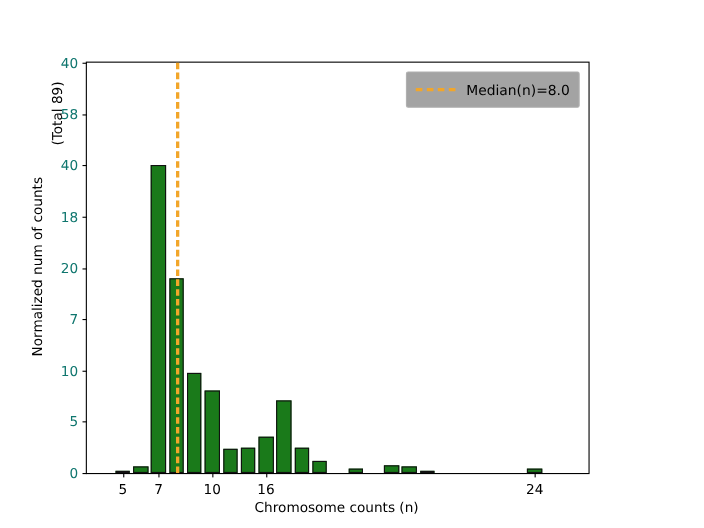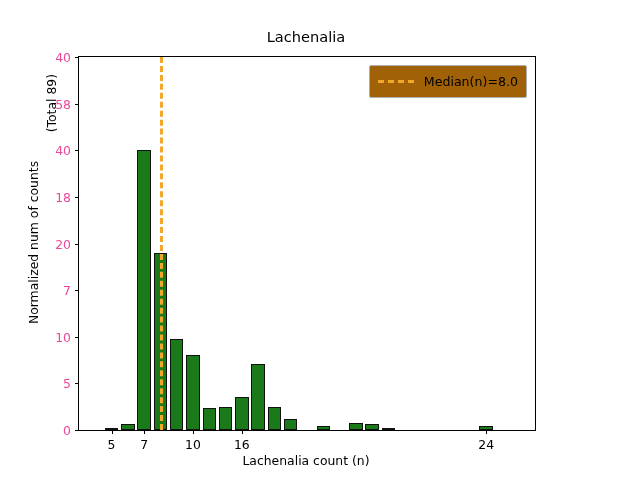--- a/index.html
+++ b/index.html
@@ -70,21 +70,21 @@
     height: 0;
     border-top: 1.1px solid #000000;
     left: -4px;
   }
   .ytick-label {
     position: absolute;
     right: 100%;
     margin-right: 8px;
     transform: translateY(-50%);
     font-size: 12.4px;
-    color: #ec4899;
+    color: #0f766e;
     white-space: nowrap;
   }
   #ylabel {
     position: absolute;
     left: 26px;
     top: 56px;
     width: 373px;
     height: 16px;
     line-height: 16px;
     transform: rotate(-90deg);
@@ -137,21 +137,21 @@
     text-align: center;
     font-size: 12.4px;
     color: #000000;
     white-space: nowrap;
   }
   
   #legend {
     position: absolute;
     right: 8px;
     top: 8px;
-    background: #a16207;
+    background: #a3a3a3;
     border: 1px solid #b0b0b0;
     border-radius: 2px;
     padding: 6px 8px 6px 8px;
     display: flex;
     flex-direction: column;
     gap: 2px;
     box-sizing: border-box;
   }
   .legend-row {
     display: flex;
@@ -175,21 +175,20 @@
   }
   .legend-row.second .legend-text {
     margin-left: 0;
   }
 </style>
 </head>
 <body>
 
 <div id="figure">
 
-  <div id="chart-title">Lachenalia</div>
 
   <div id="ylabel">Normalized num of counts</div>
   <div id="ysublabel">(Total 89)</div>
 
   <div id="plot-area">
     <div id="bars-layer">
         <div class="bar" style="left: 25.8943px; width: 13.3543px; height: 1.865px; background: rgb(26, 122, 26); border-color: rgb(17, 17, 17);"></div>
         <div class="bar" style="left: 42.18px; width: 13.3543px; height: 5.595px; background: rgb(26, 122, 26); border-color: rgb(17, 17, 17);"></div>
         <div class="bar" style="left: 58.4657px; width: 13.3543px; height: 279.75px; background: rgb(26, 122, 26); border-color: rgb(17, 17, 17);"></div>
         <div class="bar" style="left: 74.7514px; width: 13.3543px; height: 177.175px; background: rgb(26, 122, 26); border-color: rgb(17, 17, 17);"></div>
@@ -244,14 +243,14 @@
       </div>
 
     <div id="legend">
       <div class="legend-row">
         <span class="legend-swatch"></span>
         <span class="legend-text">Median(n)=8.0</span>
       </div>
     </div>
   </div>
 
-  <div id="xlabel">Lachenalia count (n)</div>
+  <div id="xlabel">Chromosome counts (n)</div>
 </div>
 
 </body></html>

